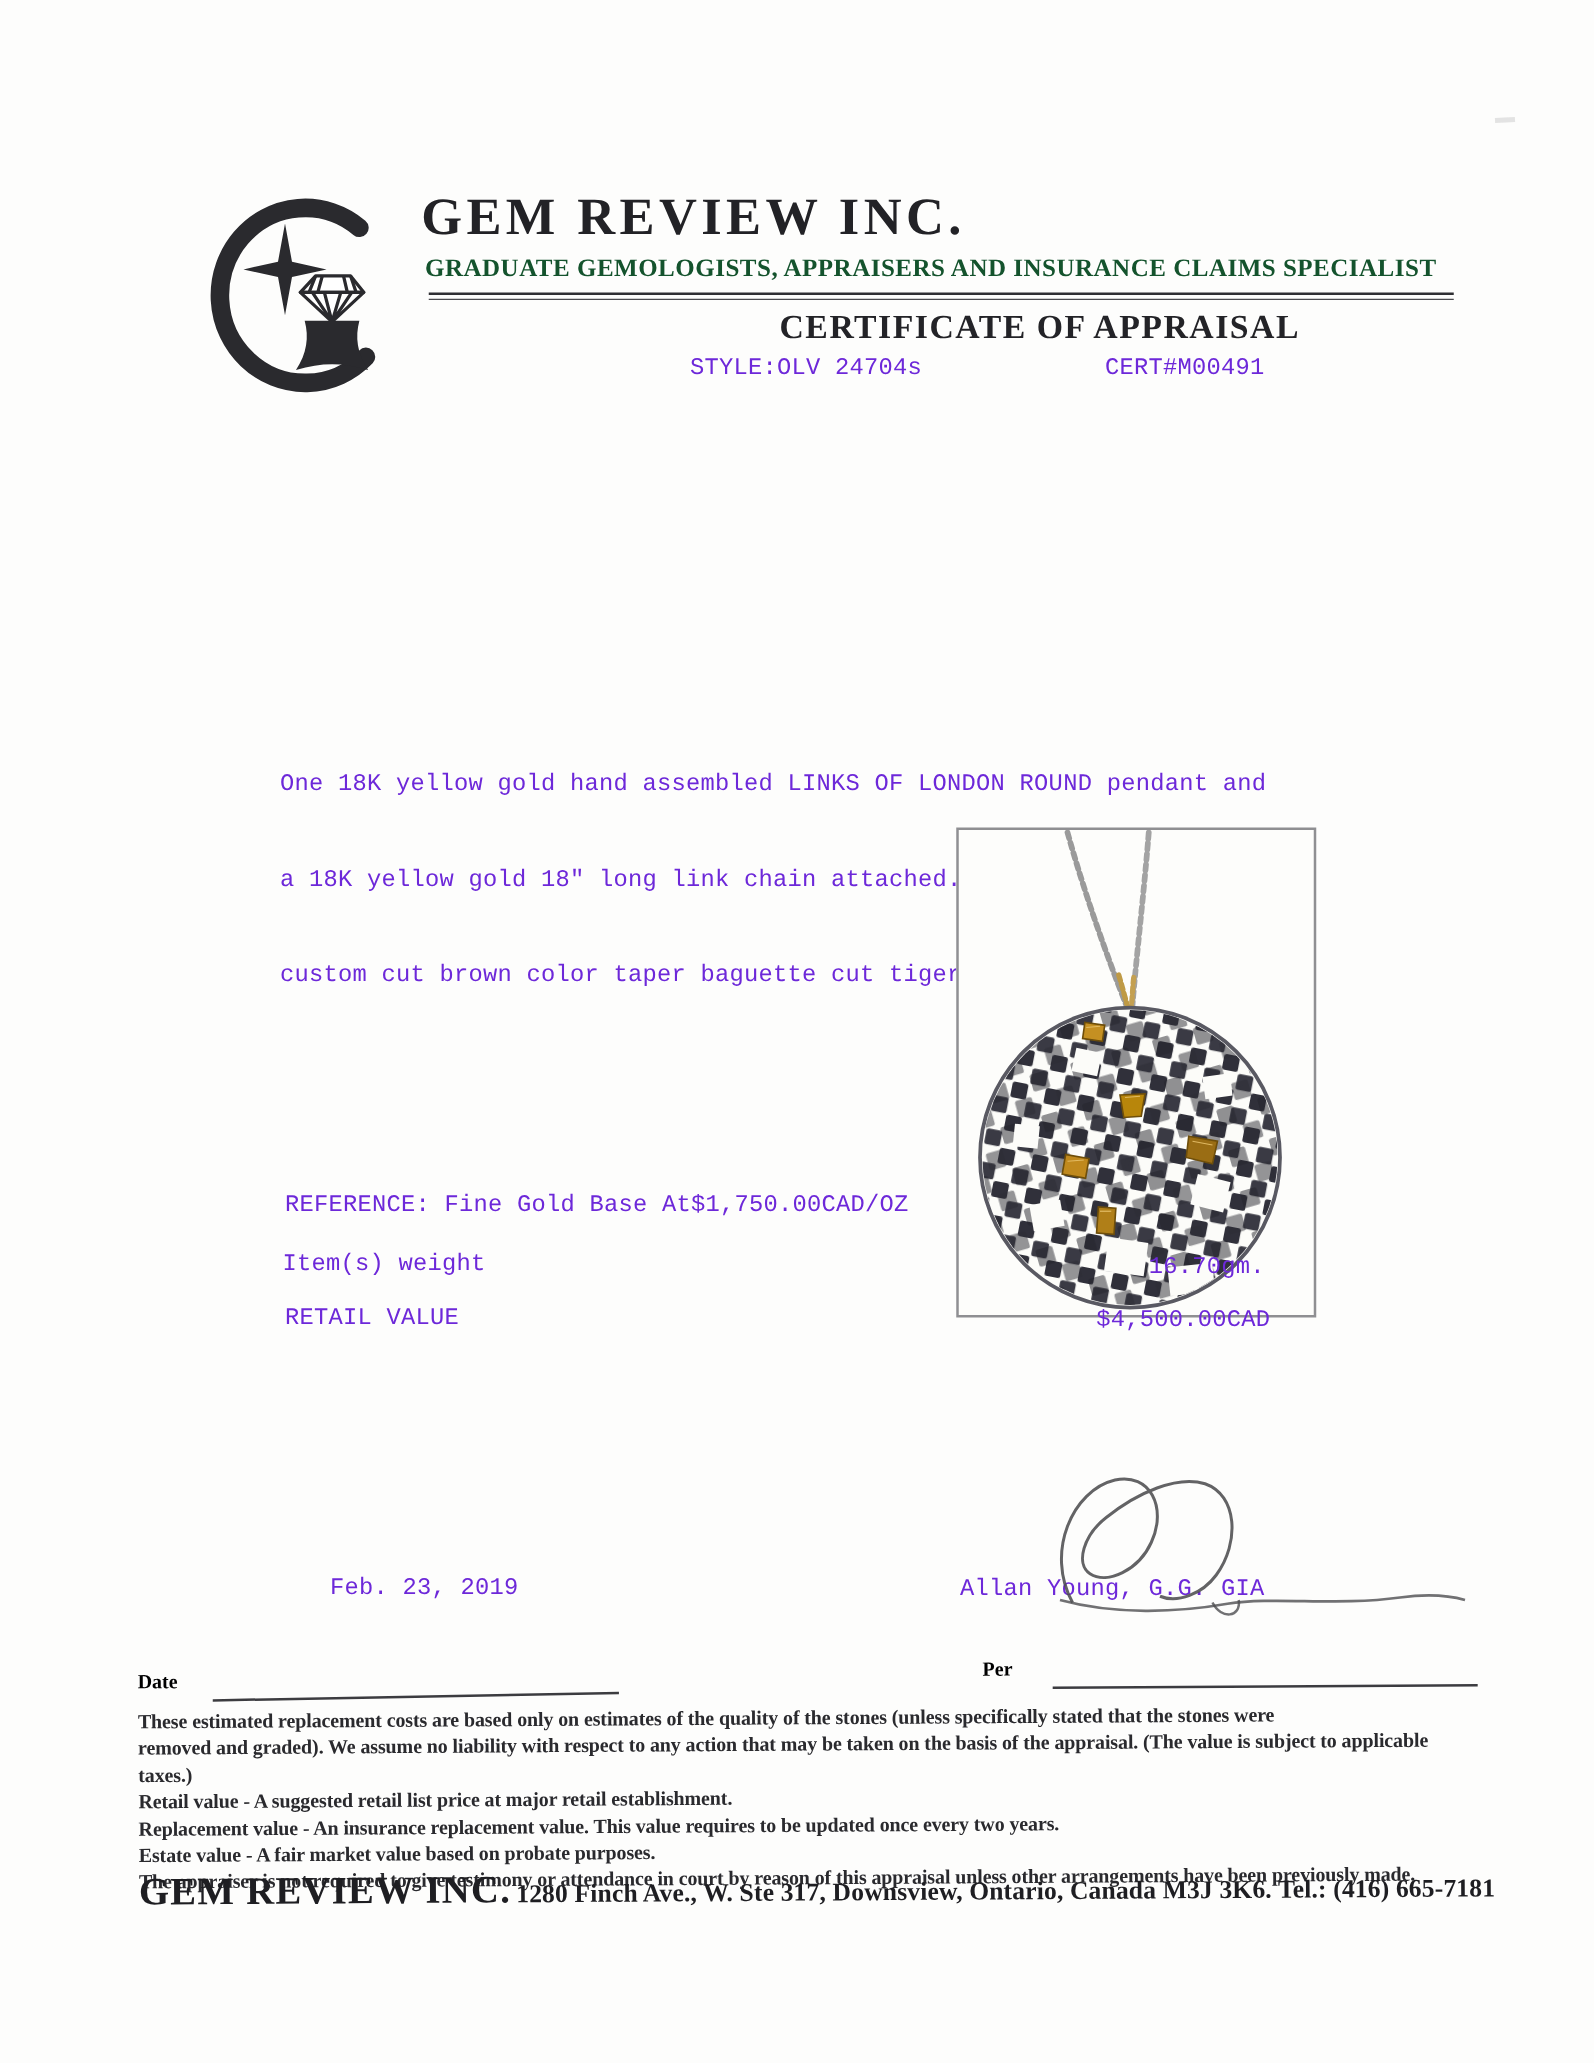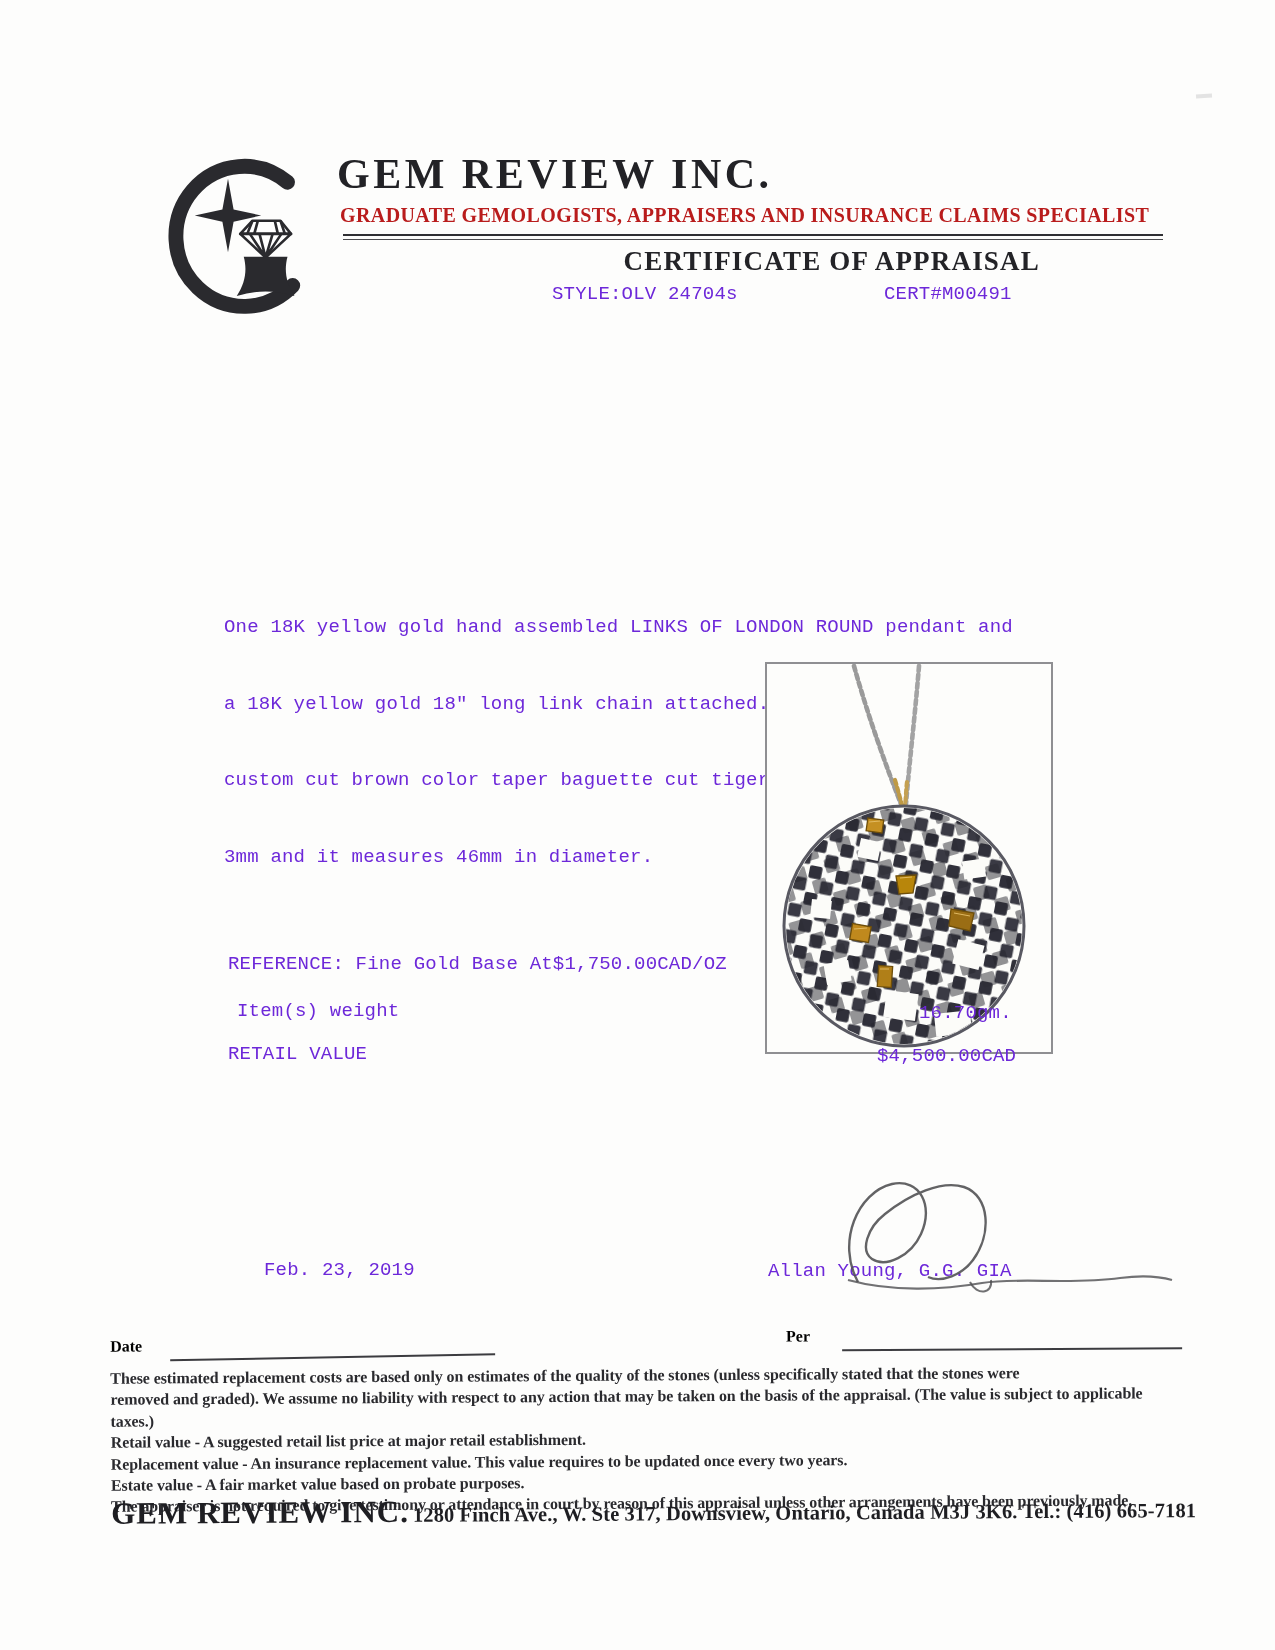--- a/index.html
+++ b/index.html
@@ -11,21 +11,21 @@
   .abs{position:absolute;}
   .mono{
     font-family:"Liberation Mono","DejaVu Sans Mono",monospace;
     color:#6d28d9;white-space:pre;font-size:19px;letter-spacing:.2px;
   }
   .company-name{
     font-size:42px;font-weight:bold;letter-spacing:3.5px;color:#222226;
     font-family:"Liberation Serif",serif;
   }
   .tagline{
-    font-size:20px;font-weight:bold;letter-spacing:.4px;color:#b91c1c;
+    font-size:20px;font-weight:bold;letter-spacing:.4px;color:#14532d;
     font-family:"Liberation Serif",serif;
   }
   .double-rule{
     height:3px;border-top:2px solid #2f2f33;border-bottom:1.5px solid #4a4a4e;
   }
   .cert-title{
     font-size:27px;font-weight:bold;letter-spacing:1.2px;color:#232327;
     text-align:right;width:700px;
   }
   .photo-frame{
@@ -64,21 +64,20 @@
 <div class="abs tagline" style="left:340px;top:204px;">GRADUATE GEMOLOGISTS, APPRAISERS AND INSURANCE CLAIMS SPECIALIST</div>
 <div class="abs double-rule" style="left:343px;top:234px;width:820px;"></div>
 <div class="abs cert-title" style="left:340px;top:246px;">CERTIFICATE OF APPRAISAL</div>
 <div class="abs mono" style="left:552px;top:283px;">STYLE:OLV 24704s</div>
 <div class="abs mono" style="left:884px;top:283px;">CERT#M00491</div>
 
 <div class="abs mono" style="left:224px;top:564px;line-height:25.5px;">
   <div>One 18K yellow gold hand assembled LINKS OF LONDON ROUND pendant and</div>
   <div>a 18K yellow gold 18" long link chain attached.  The pendant  has  4</div>
   <div>custom cut brown color taper baguette cut tiger eyes  measures  4  X</div>
-  <div>3mm and it measures 46mm in diameter.</div>
 </div>
 
 <div class="abs photo-frame" style="left:765px;top:662px;">
   <svg viewBox="0 0 284 387" width="284" height="387" aria-hidden="true">
     <defs>
       <pattern id="chk1" width="27" height="27" patternUnits="userSpaceOnUse" patternTransform="rotate(11)">
         <rect width="12.8" height="12.8" rx="2" fill="#30303a"></rect>
         <rect x="13.6" y="13.6" width="12.8" height="12.8" rx="2" fill="#3a3a44"></rect>
       </pattern>
       <pattern id="chk2" width="34" height="34" patternUnits="userSpaceOnUse" patternTransform="rotate(-16)">
@@ -121,21 +120,21 @@
       <path d="M102,158 L113,157" fill="none"></path>
       <path d="M133,214 L145,213" fill="none"></path>
       <path d="M187,249 L203,252" fill="none"></path>
       <path d="M87,265 L100,264" fill="none"></path>
       <path d="M113,305 L122,305" fill="none"></path>
     </g>
   </svg>
 </div>
 
 <div class="abs mono" style="left:228px;top:953px;">REFERENCE: Fine Gold Base At$1,750.00CAD/OZ</div>
-<div class="abs mono" style="left:237px;top:1000px;">Item(s) weight</div>
+<div class="abs mono" style="left:226px;top:1000px;">Item(s) weight</div>
 <div class="abs mono" style="left:919px;top:1002px;">16.70gm.</div>
 <div class="abs mono" style="left:228px;top:1043px;">RETAIL VALUE</div>
 <div class="abs mono" style="left:877px;top:1045px;">$4,500.00CAD</div>
 
 <div class="abs mono" style="left:264px;top:1259px;">Feb. 23, 2019</div>
 <div class="abs mono" style="left:768px;top:1260px;">Allan Young, G.G. GIA</div>
 
 <div class="abs" style="left:820px;top:1170px;width:360px;height:140px;">
   <svg viewBox="0 0 360 140" width="360" height="140" aria-hidden="true">
     <path d="M38,112 C16,72 38,22 72,14 C100,8 114,36 101,64 C91,86 66,98 52,89 C40,81 47,58 65,44 C90,24 122,10 144,17 C170,26 172,64 153,90 C142,105 122,113 108,107" fill="none" stroke="#4d4d50" stroke-width="2.4" opacity="0.88"></path>

